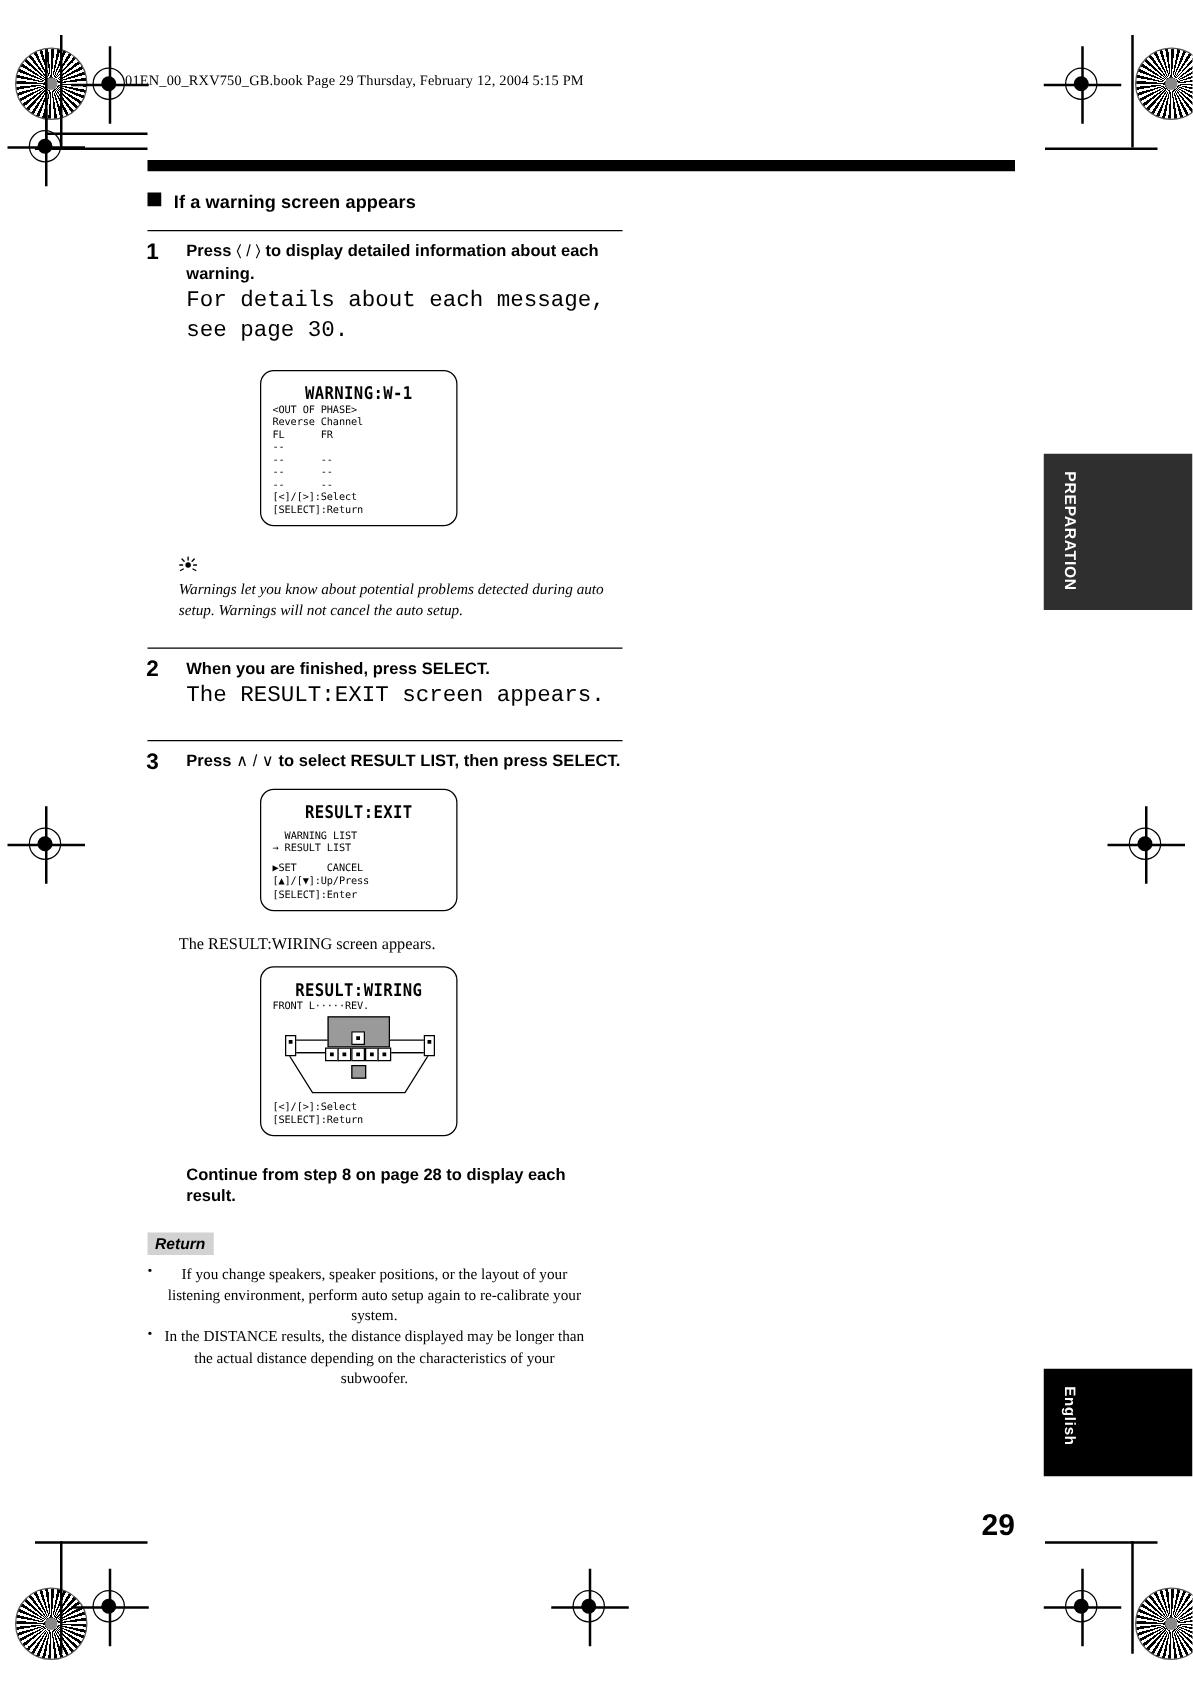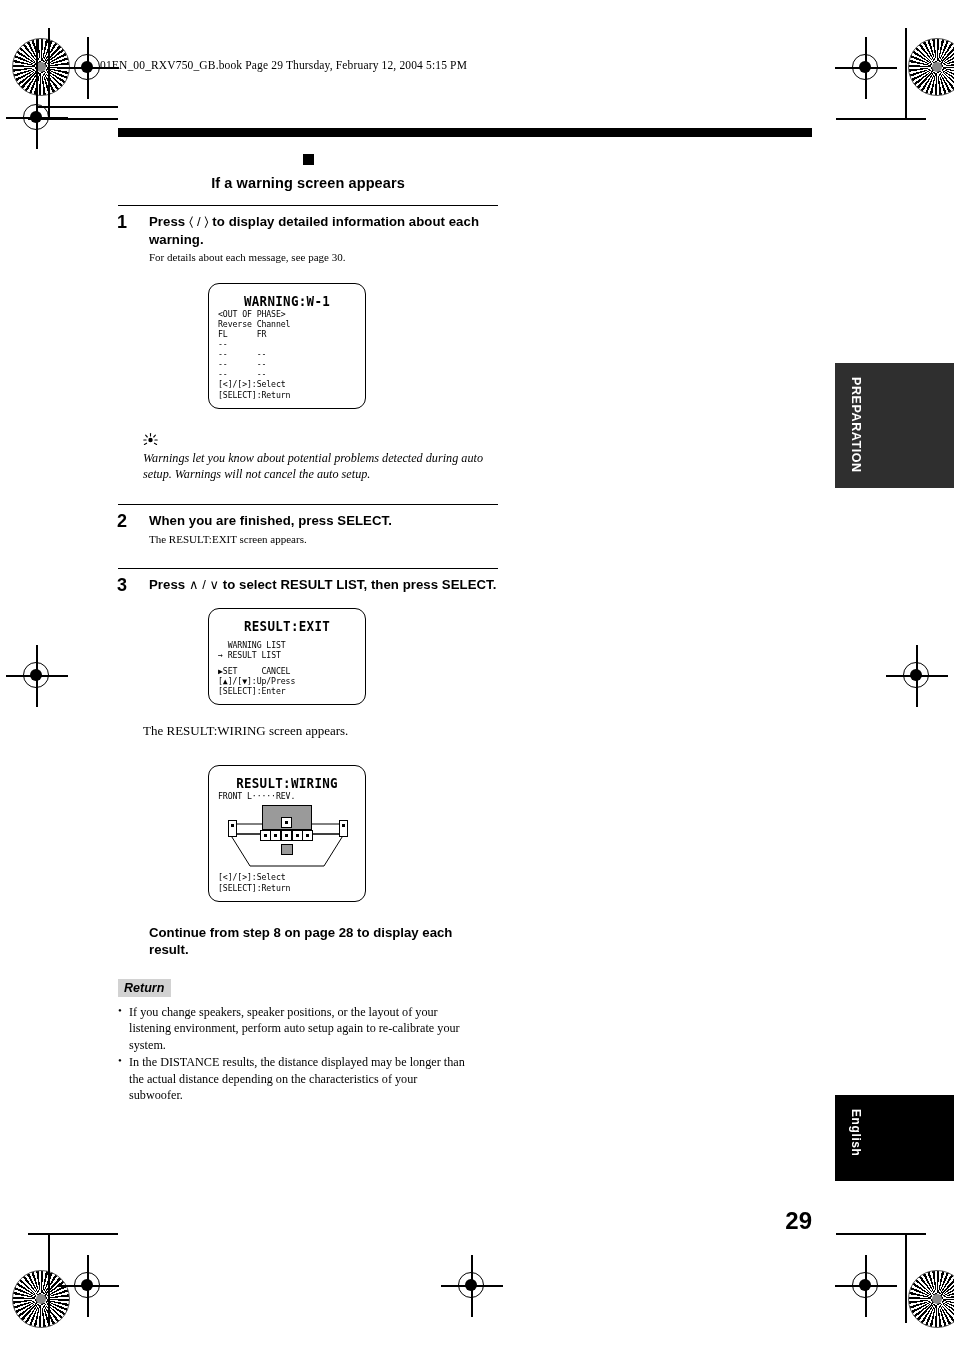--- a/index.html
+++ b/index.html
@@ -89,24 +89,22 @@
   
   .content {
     position: absolute;
     left: 118px; top: 150px;
     width: 380px;
   }
 
   
   .sec-head {
     display: flex;
-    align-items: center;
     gap: 10px;
     margin-top: 4px;
-    flex-direction: column;
   }
   .sq {
     width: 11px; height: 11px; background: #000;
     flex: 0 0 auto;
   }
   .sec-head-label {
     font-family: "Liberation Sans", sans-serif;
     font-weight: bold;
     font-size: 14.5px;
     letter-spacing: 0.1px;
@@ -130,22 +128,22 @@
     margin-left: 31px;
   }
   .step-title {
     font-family: "Liberation Sans", sans-serif;
     font-weight: bold;
     font-size: 13.2px;
     line-height: 1.33;
     letter-spacing: 0.05px;
   }
   .step-sub {
-    font-family: Liberation Serif, serif;
-    font-size: 11px;
+    font-family: Liberation Mono, monospace;
+    font-size: 18px;
     line-height: 1.35;
     margin-top: 2px;
   }
   .chev { font-weight: normal; font-size: 13px; }
 
   
   .osd {
     width: 158px;
     margin: 18px 0 0 90px;
     border: 1.4px solid #000;
@@ -252,20 +250,21 @@
   .note-list {
     font-family: "Liberation Serif", serif;
     font-size: 12.2px;
     line-height: 1.37;
     width: 352px;
   }
   .note-item {
     position: relative;
     padding-left: 11px;
     margin-bottom: 0px;
+    text-align: center;
   }
   .note-item::before {
     content: "\2022";
     position: absolute; left: 0; top: -1px;
     font-size: 11px;
   }
 
   
   .tab {
     position: absolute;
@@ -452,21 +451,21 @@
     <div class="osd-line"><span>→</span> <span>RESULT LIST</span></div>
     <div class="osd-gap"></div>
     <div class="osd-line">▶SET     CANCEL</div>
     <div class="osd-line">[▲]/[▼]:Up/Press</div>
     <div class="osd-line">[SELECT]:Enter</div>
   </div>
 
   <div class="plain">The RESULT:WIRING screen appears.</div>
 
   
-  <div class="osd" style="margin-top:26px;">
+  <div class="osd" style="margin-top:10px;">
     <div class="osd-title">RESULT:WIRING</div>
     <div class="osd-line">FRONT L·····REV.</div>
 
     <div class="wiring-room">
       <svg class="wr-floor" viewBox="0 0 126 66">
         <polygon points="6,20 120,20 120,30 6,30" fill="none" stroke="#000" stroke-width="1"></polygon>
         <polygon points="6,30 120,30 100,62 26,62" fill="none" stroke="#000" stroke-width="1"></polygon>
         <line x1="6" y1="20" x2="6" y2="30" stroke="#000" stroke-width="1"></line>
         <line x1="120" y1="20" x2="120" y2="30" stroke="#000" stroke-width="1"></line>
       </svg>

